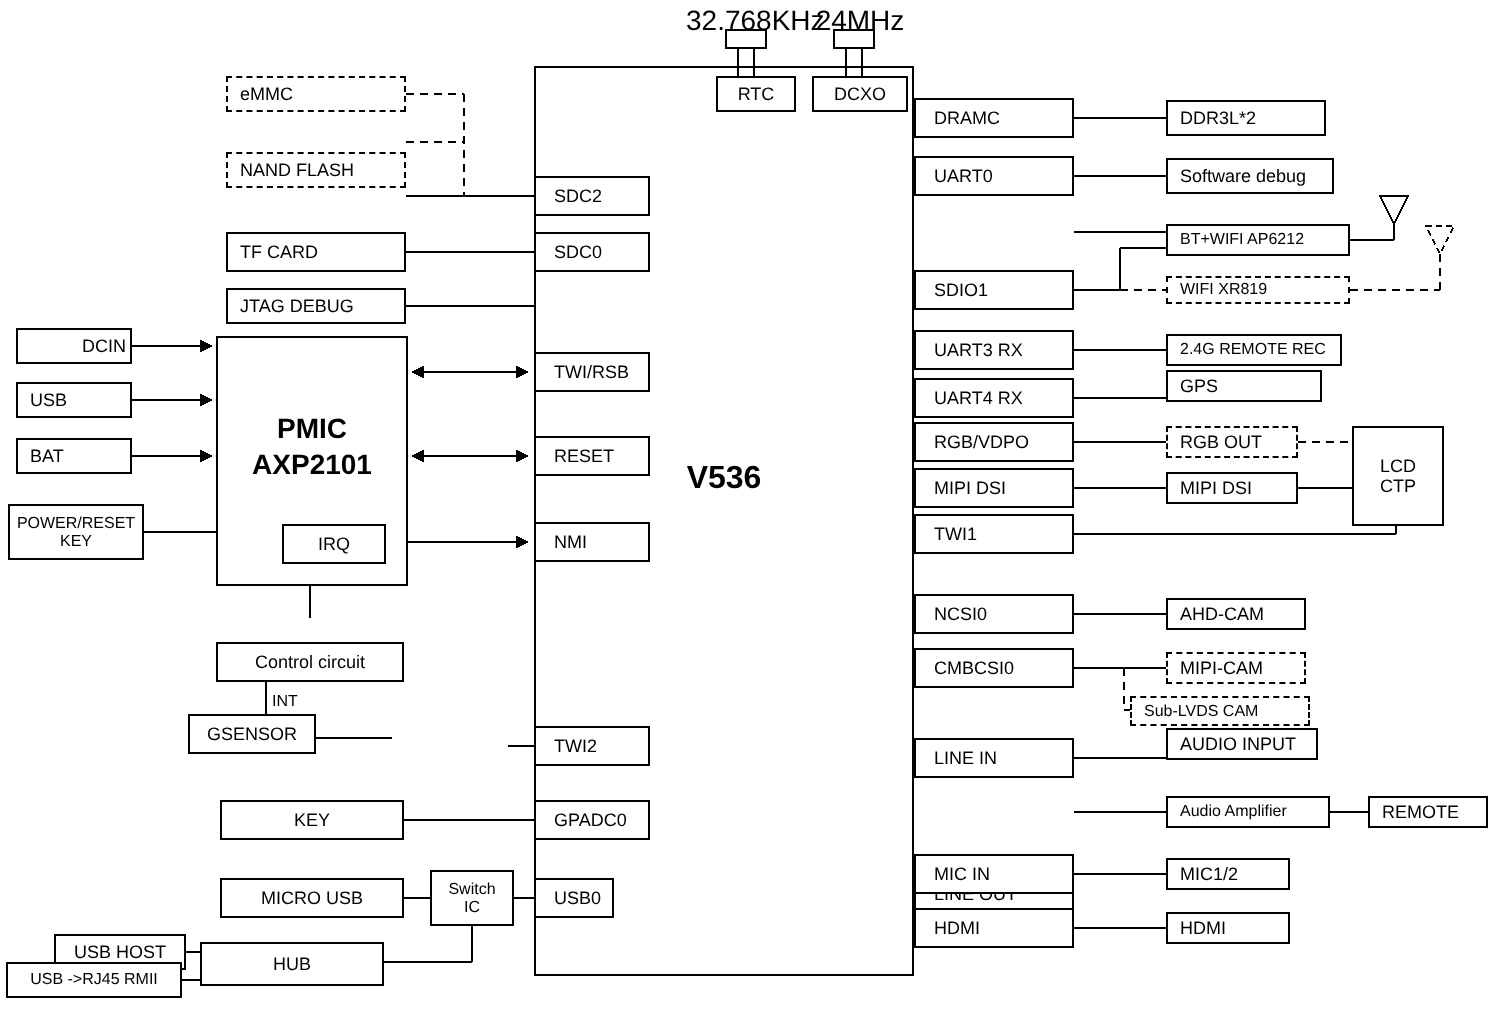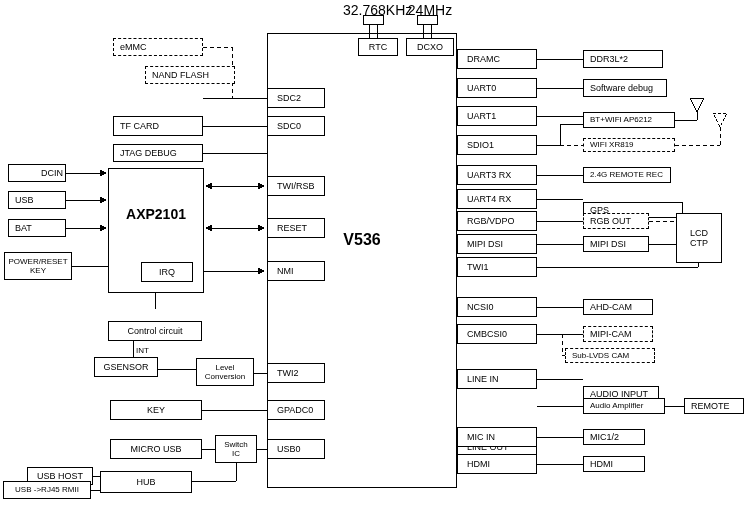--- a/index.html
+++ b/index.html
@@ -112,87 +112,83 @@
 
   <div class="soc-label" style="left:267px; top:231px; width:190px;">V536</div>
 
   <div class="box pin" style="left:267px; top:88px;  width:58px; height:20px;">SDC2</div>
   <div class="box pin" style="left:267px; top:116px; width:58px; height:20px;">SDC0</div>
   <div class="box pin" style="left:267px; top:176px; width:58px; height:20px;">TWI/RSB</div>
   <div class="box pin" style="left:267px; top:218px; width:58px; height:20px;">RESET</div>
   <div class="box pin" style="left:267px; top:261px; width:58px; height:20px;">NMI</div>
   <div class="box pin" style="left:267px; top:363px; width:58px; height:20px;">TWI2</div>
   <div class="box pin" style="left:267px; top:400px; width:58px; height:20px;">GPADC0</div>
-  <div class="box pin" style="left:267px; top:439px; width:58px; height:20px;">USB0</div>
+  <div class="box pin" style="left:267px; top:439px; width:40px; height:20px;">USB0</div>
 
   <div class="box pin" style="left:457px; top:49px;  width:80px; height:20px;">DRAMC</div>
   <div class="box pin" style="left:457px; top:78px;  width:80px; height:20px;">UART0</div>
-  <div class="box pin" style="left:457px; top:106px; width:80px; height:20px;">UART1</div>
   <div class="box pin" style="left:457px; top:135px; width:80px; height:20px;">SDIO1</div>
   <div class="box pin" style="left:457px; top:165px; width:80px; height:20px;">UART3 RX</div>
   <div class="box pin" style="left:457px; top:189px; width:80px; height:20px;">UART4 RX</div>
   <div class="box pin" style="left:457px; top:211px; width:80px; height:20px;">RGB/VDPO</div>
   <div class="box pin" style="left:457px; top:234px; width:80px; height:20px;">MIPI DSI</div>
   <div class="box pin" style="left:457px; top:257px; width:80px; height:20px;">TWI1</div>
   <div class="box pin" style="left:457px; top:297px; width:80px; height:20px;">NCSI0</div>
   <div class="box pin" style="left:457px; top:324px; width:80px; height:20px;">CMBCSI0</div>
   <div class="box pin" style="left:457px; top:369px; width:80px; height:20px;">LINE IN</div>
   <div class="box pin" style="left:457px; top:396px; width:80px; height:20px;margin-top:41px;">LINE OUT</div>
   <div class="box pin" style="left:457px; top:427px; width:80px; height:20px;">MIC IN</div>
   <div class="box pin" style="left:457px; top:454px; width:80px; height:20px;">HDMI</div>
 
   <div class="box leftal dashed" style="left:113px; top:38px; width:90px; height:18px;">eMMC</div>
-  <div class="box leftal dashed" style="left:113px; top:66px; width:90px; height:18px;margin-left:32px;">NAND FLASH</div>
+  <div class="box leftal dashed" style="left:113px; top:76px; width:90px; height:18px;">NAND FLASH</div>
   <div class="box leftal" style="left:113px; top:116px; width:90px; height:20px;">TF CARD</div>
   <div class="box leftal" style="left:113px; top:144px; width:90px; height:18px;">JTAG DEBUG</div>
 
   <div class="box leftal" style="left:8px; top:164px; width:58px; height:18px;padding-left:32px;">DCIN</div>
   <div class="box leftal" style="left:8px; top:191px; width:58px; height:18px;">USB</div>
   <div class="box leftal" style="left:8px; top:219px; width:58px; height:18px;">BAT</div>
   <div class="box small" style="left:4px; top:252px; width:68px; height:28px; padding:1px;">POWER/RESET KEY</div>
 
   <div class="box" style="left:108px; top:168px; width:96px; height:125px;"></div>
   <div class="pmic-label" style="left:108px; top:205px; width:96px;">
+    <span class="ln" style="display:block;">PMIC</span>
     <span class="ln" style="display:block;">AXP2101</span>
   </div>
   <div class="box" style="left:141px; top:262px; width:52px; height:20px;">IRQ</div>
 
   <div class="box" style="left:108px; top:321px; width:94px; height:20px;">Control circuit</div>
 
   <div class="lbl small" style="left:136px; top:347px; width:22px; text-align:left;">INT</div>
   <div class="box" style="left:94px; top:357px; width:64px; height:20px;">GSENSOR</div>
-  <div class="box col small" style="left:196px; top:358px; width:58px; height:28px;">
-    <span class="ln">Level</span>
-    <span class="ln">Conversion</span>
-  </div>
 
   <div class="box" style="left:110px; top:400px; width:92px; height:20px;">KEY</div>
   <div class="box" style="left:110px; top:439px; width:92px; height:20px;">MICRO USB</div>
   <div class="box col small" style="left:215px; top:435px; width:42px; height:28px;">
     <span class="ln">Switch</span>
     <span class="ln">IC</span>
   </div>
   <div class="box" style="left:27px; top:467px; width:66px; height:18px;">USB HOST</div>
   <div class="box" style="left:100px; top:471px; width:92px; height:22px;">HUB</div>
   <div class="box small" style="left:3px; top:481px; width:88px; height:18px;">USB -&gt;RJ45 RMII</div>
 
   <div class="box leftal" style="left:583px; top:50px; width:80px; height:18px;">DDR3L*2</div>
   <div class="box leftal" style="left:583px; top:79px; width:84px; height:18px;">Software debug</div>
   <div class="box leftal small" style="left:583px; top:112px; width:92px; height:16px;">BT+WIFI AP6212</div>
   <div class="box leftal small dashed" style="left:583px; top:138px; width:92px; height:14px;">WIFI XR819</div>
   <div class="box leftal small" style="left:583px; top:167px; width:88px; height:16px;">2.4G REMOTE REC</div>
-  <div class="box leftal" style="left:583px; top:202px; width:100px; height:16px;">GPS</div>
+  <div class="box leftal" style="left:583px; top:185px; width:78px; height:16px;">GPS</div>
   <div class="box leftal dashed" style="left:583px; top:213px; width:66px; height:16px;">RGB OUT</div>
   <div class="box leftal" style="left:583px; top:236px; width:66px; height:16px;">MIPI DSI</div>
   <div class="box col" style="left:676px; top:213px; width:46px; height:50px;">
     <span class="ln">LCD</span>
     <span class="ln">CTP</span>
   </div>
   <div class="box leftal" style="left:583px; top:299px; width:70px; height:16px;">AHD-CAM</div>
   <div class="box leftal dashed" style="left:583px; top:326px; width:70px; height:16px;">MIPI-CAM</div>
   <div class="box leftal small dashed" style="left:565px; top:348px; width:90px; height:15px;">Sub-LVDS CAM</div>
-  <div class="box leftal" style="left:583px; top:386px; width:76px; height:16px;">AUDIO INPUT</div>
+  <div class="box leftal" style="left:583px; top:364px; width:76px; height:16px;">AUDIO INPUT</div>
   <div class="box leftal small" style="left:583px; top:398px; width:82px; height:16px;">Audio Amplifier</div>
   <div class="box leftal" style="left:684px; top:398px; width:60px; height:16px;">REMOTE</div>
   <div class="box leftal" style="left:583px; top:429px; width:62px; height:16px;">MIC1/2</div>
   <div class="box leftal" style="left:583px; top:456px; width:62px; height:16px;">HDMI</div>
 
 </div>
 
 </body></html>

